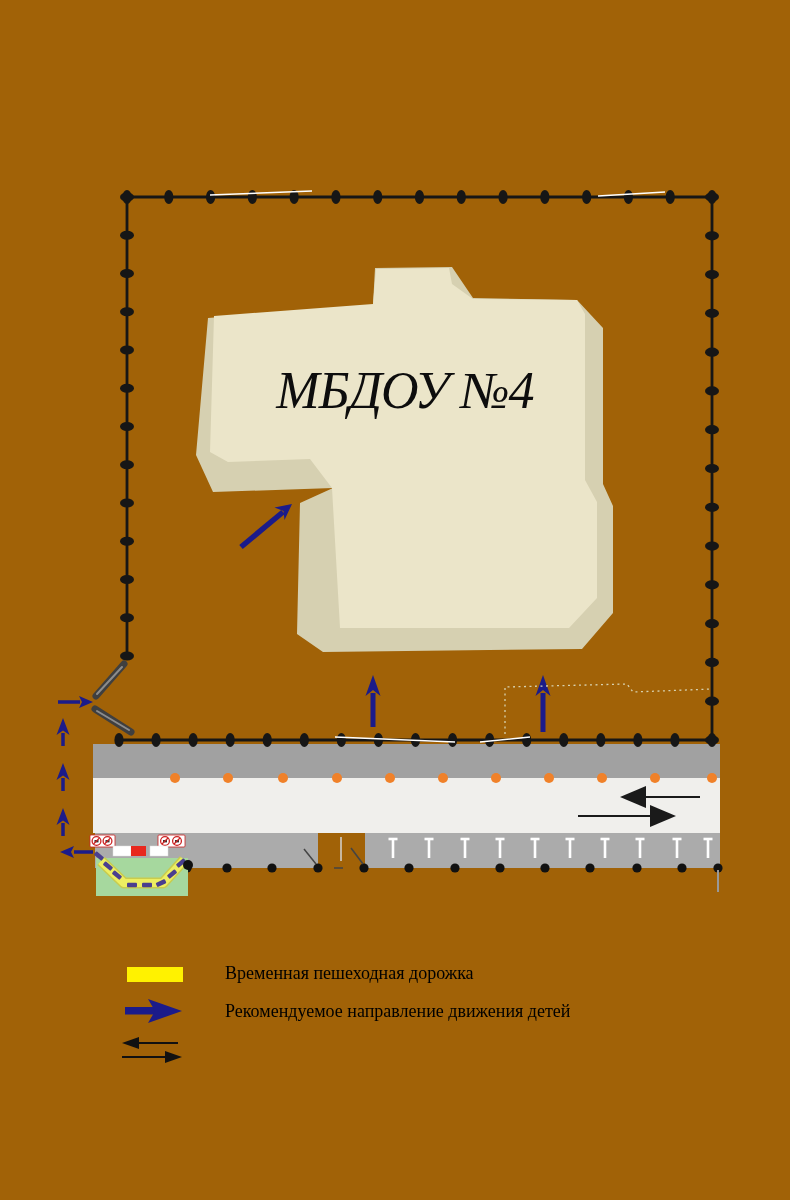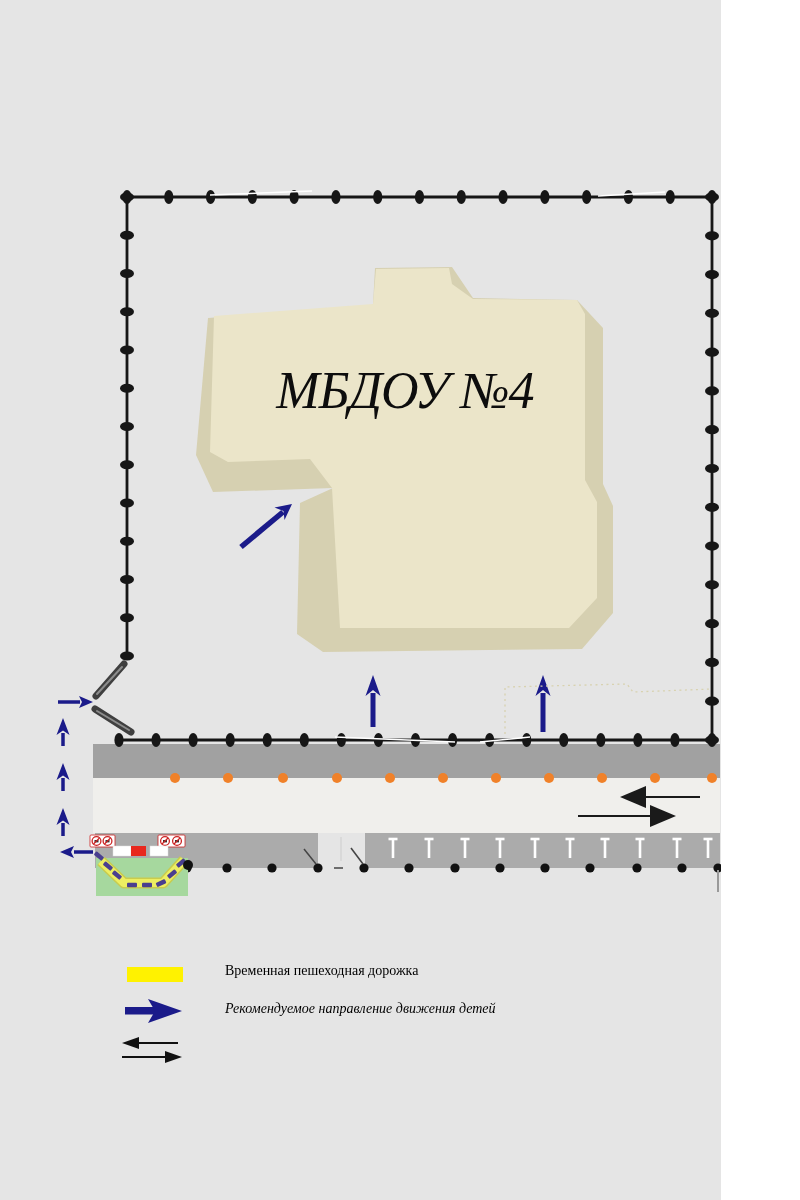--- a/index.html
+++ b/index.html
@@ -1,25 +1,25 @@
 <!DOCTYPE html>
 <html><head>
 <meta charset="utf-8">
 <style>
   html,body{margin:0;padding:0;background:#ffffff;}
-  .canvas{position:relative;width:721px;height:1200px;background:#e5e5e5;overflow:hidden;
+  .canvas{position:relative;width:790px;height:1200px;background:#a16207;overflow:hidden;
           font-family:"Liberation Serif","DejaVu Serif",serif;}
   svg.map{position:absolute;left:0;top:0;}
   .building-label{position:absolute;left:255px;top:358px;width:300px;text-align:center;
       font-style:italic;font-size:52px;line-height:1.25;color:#0d0d0d;
       font-family:"Liberation Serif","DejaVu Serif",serif;letter-spacing:-1px;white-space:nowrap;}
-  .legend-text{position:absolute;font-size:14px;color:#000;white-space:pre;
+  .legend-text{position:absolute;font-size:18px;color:#000;white-space:pre;
       font-family:"Liberation Serif","DejaVu Serif",serif;}
   .lt1{left:225px;top:963px;}
-  .lt2{left:225px;top:1001px;font-style:italic;}
+  .lt2{left:225px;top:1001px;}
   .lt3{left:229px;top:1039px;}
   .swatch{position:absolute;left:127px;top:967px;width:56px;height:15px;background:#fff200;}
   .licon{position:absolute;}
   .li2{left:120px;top:998px;}
   .li3{left:118px;top:1035px;}
 </style>
 </head>
 <body>
 
 <div class="canvas">

